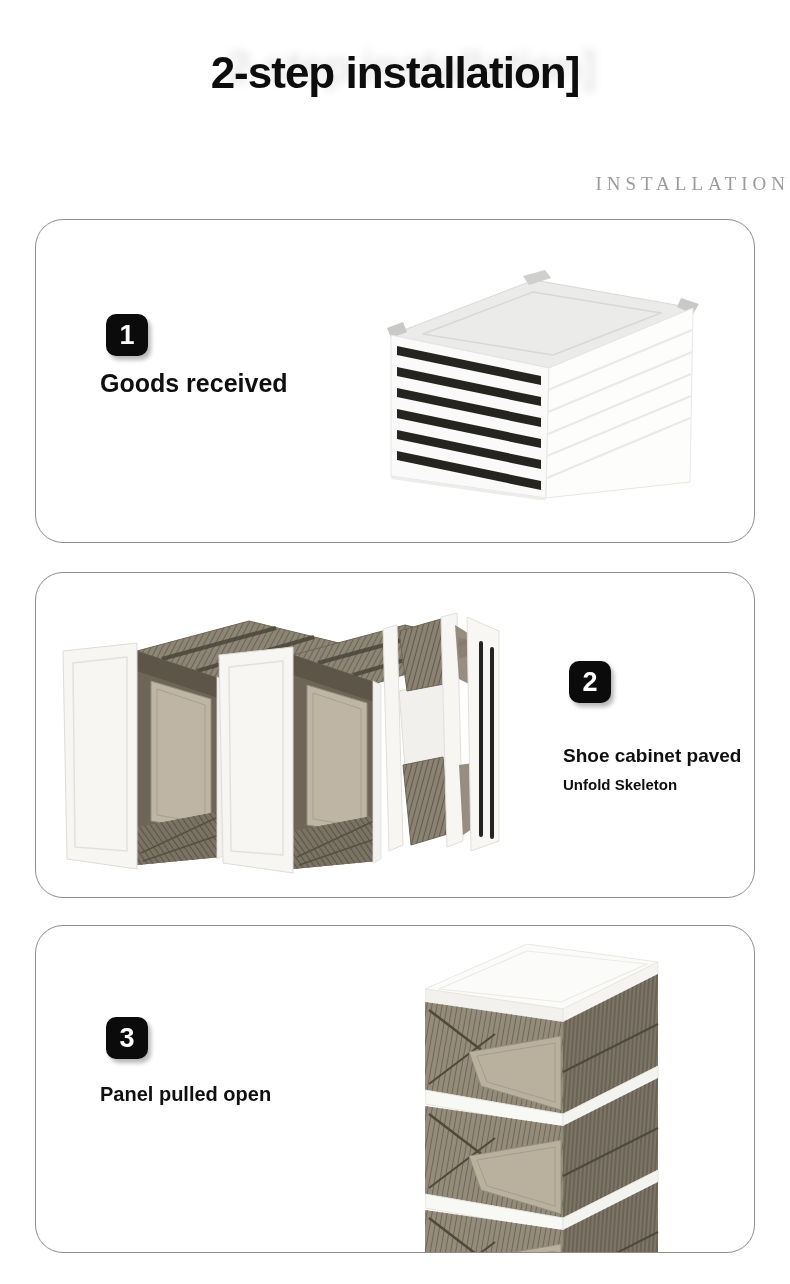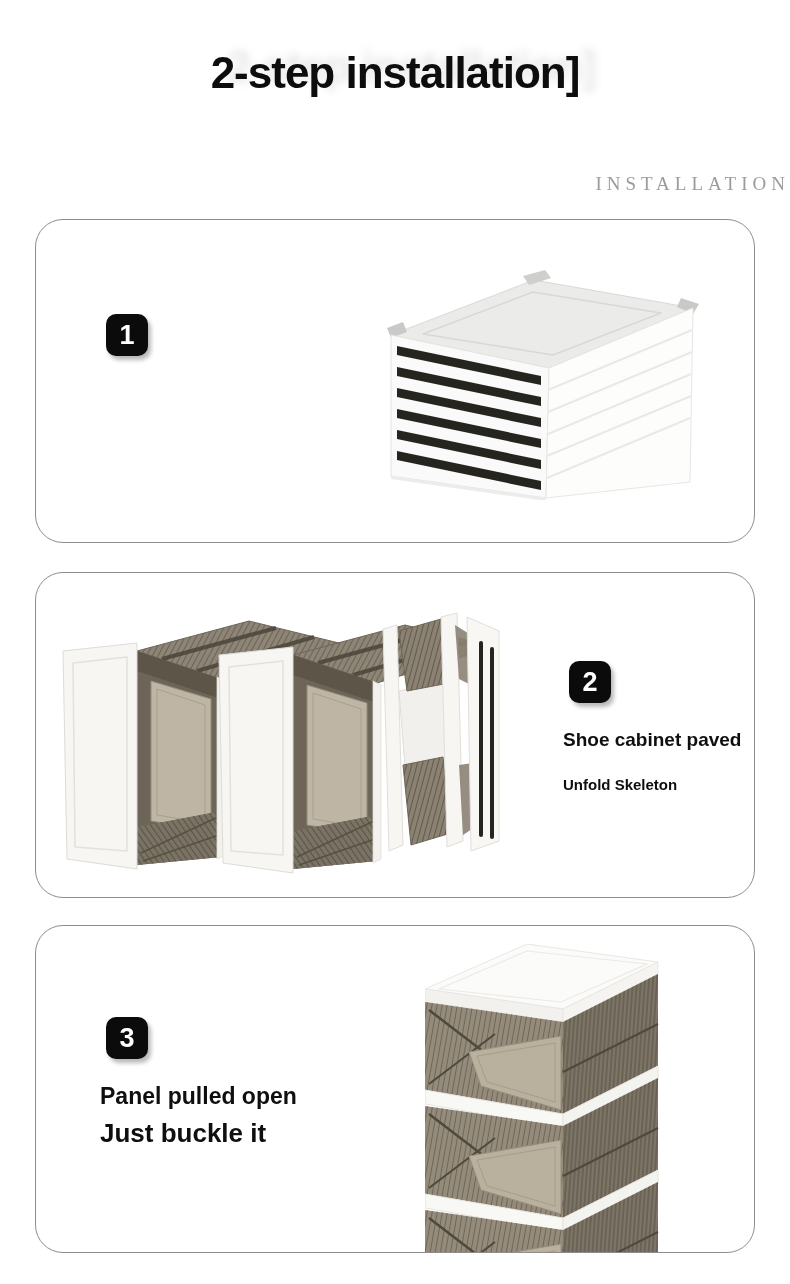--- a/index.html
+++ b/index.html
@@ -22,39 +22,40 @@
   .badge{position:absolute;width:42px;height:42px;background:#0b0b0b;border-radius:10px;
         color:#fff;font-size:27px;font-weight:700;display:flex;align-items:center;
         justify-content:center;box-shadow:3px 4px 4px rgba(0,0,0,0.28);}
   .t{position:absolute;font-weight:700;color:#0f0f0f;white-space:nowrap;}
   .card1 .badge{left:70px;top:94px;}
   .card1 .l1{left:64px;top:149px;font-size:25px;}
   .card1 .l2{left:64px;top:198px;font-size:21px;}
   .card1 .art{left:345px;top:40px;}
   .card2 .art{left:15px;top:22px;}
   .card2 .badge{left:533px;top:88px;}
-  .card2 .l1{left:527px;top:156px;font-size:19px;}
+  .card2 .l1{left:527px;top:172px;font-size:19px;}
   .card2 .l2{left:527px;top:203px;font-size:15px;}
   .card3 .badge{left:70px;top:91px;}
-  .card3 .l1{left:64px;top:157px;font-size:23px;}
+  .card3 .l1{left:64px;top:157px;font-size:20px;}
   .card3 .l2{left:64px;top:192px;font-size:26px;}
   .card3 .art{left:389px;top:18px;}
   .art{position:absolute;}
 </style>
 </head>
 <body>
 
 <div class="page">
 
   <div class="title-ghost">2-step installation]</div>
   <h1 class="title">2-step installation]</h1>
   <div class="subtitle">INSTALLATION</div>
 
   <section class="card card1">
     <div class="badge">1</div>
+    <div class="t l1">Goods received</div>
 
     <svg class="art" width="330" height="240" viewBox="0 0 330 240">
 
       <polygon points="10,75 153,20 312,48 168,108" fill="#ebebea" stroke="#d9d9d8" stroke-width="1"></polygon>
       <polygon points="42,74 152,32 280,53 172,95" fill="none" stroke="#d8d8d6" stroke-width="1.5" stroke-linejoin="round"></polygon>
 
       <polygon points="6,68 22,62 26,72 10,78" fill="#c9c9c7"></polygon>
       <polygon points="142,16 164,10 170,18 148,25" fill="#cfcfcd"></polygon>
       <polygon points="300,38 318,44 312,54 296,47" fill="#c9c9c7"></polygon>
 
@@ -138,21 +139,20 @@
     </svg>
 
     <div class="badge">2</div>
     <div class="t l1">Shoe cabinet paved</div>
     <div class="t l2">Unfold Skeleton</div>
   </section>
 
   <section class="card card3">
     <div class="badge">3</div>
     <div class="t l1">Panel pulled open</div>
-    <div class="t l2">Just buckle it</div>
 
     <svg class="art" width="250" height="312" viewBox="0 0 250 312">
       <defs>
         <pattern id="p3l" patternUnits="userSpaceOnUse" width="5" height="5" patternTransform="rotate(10)">
           <line x1="2.5" y1="0" x2="2.5" y2="5" stroke="#6e6757" stroke-width="1"></line>
         </pattern>
         <pattern id="p3r" patternUnits="userSpaceOnUse" width="4" height="4" patternTransform="rotate(4)">
           <line x1="2" y1="0" x2="2" y2="4" stroke="#5d5648" stroke-width="1.2"></line>
         </pattern>
         <g id="unit3">

